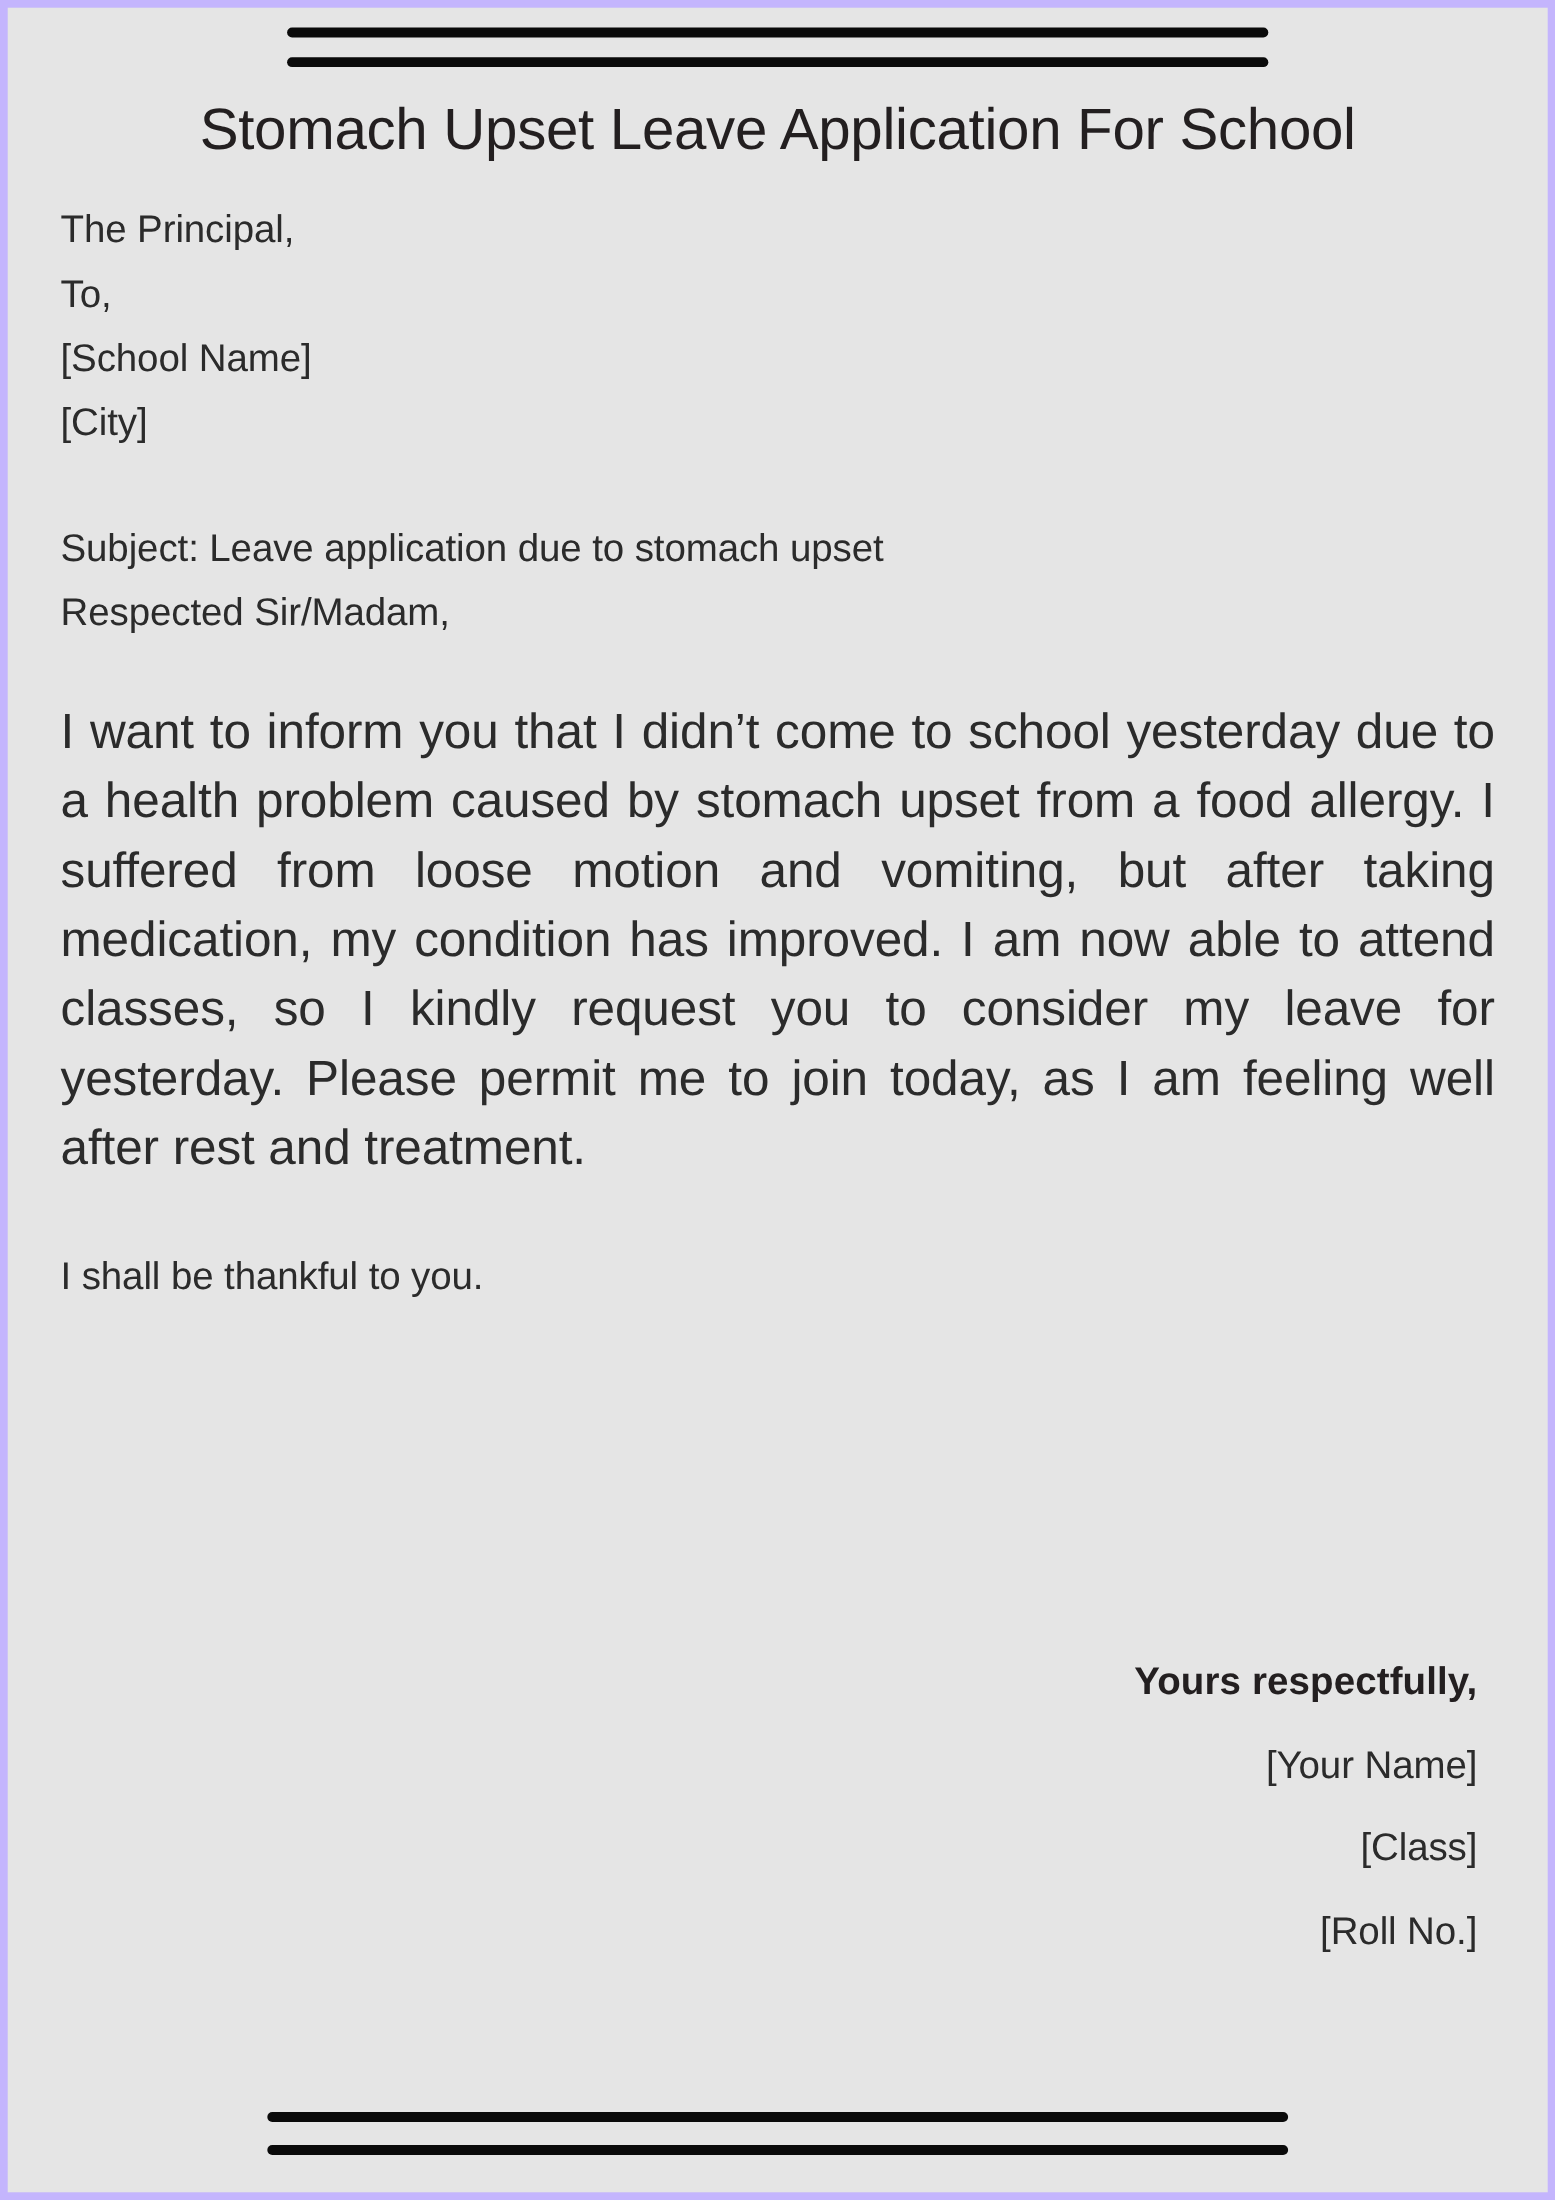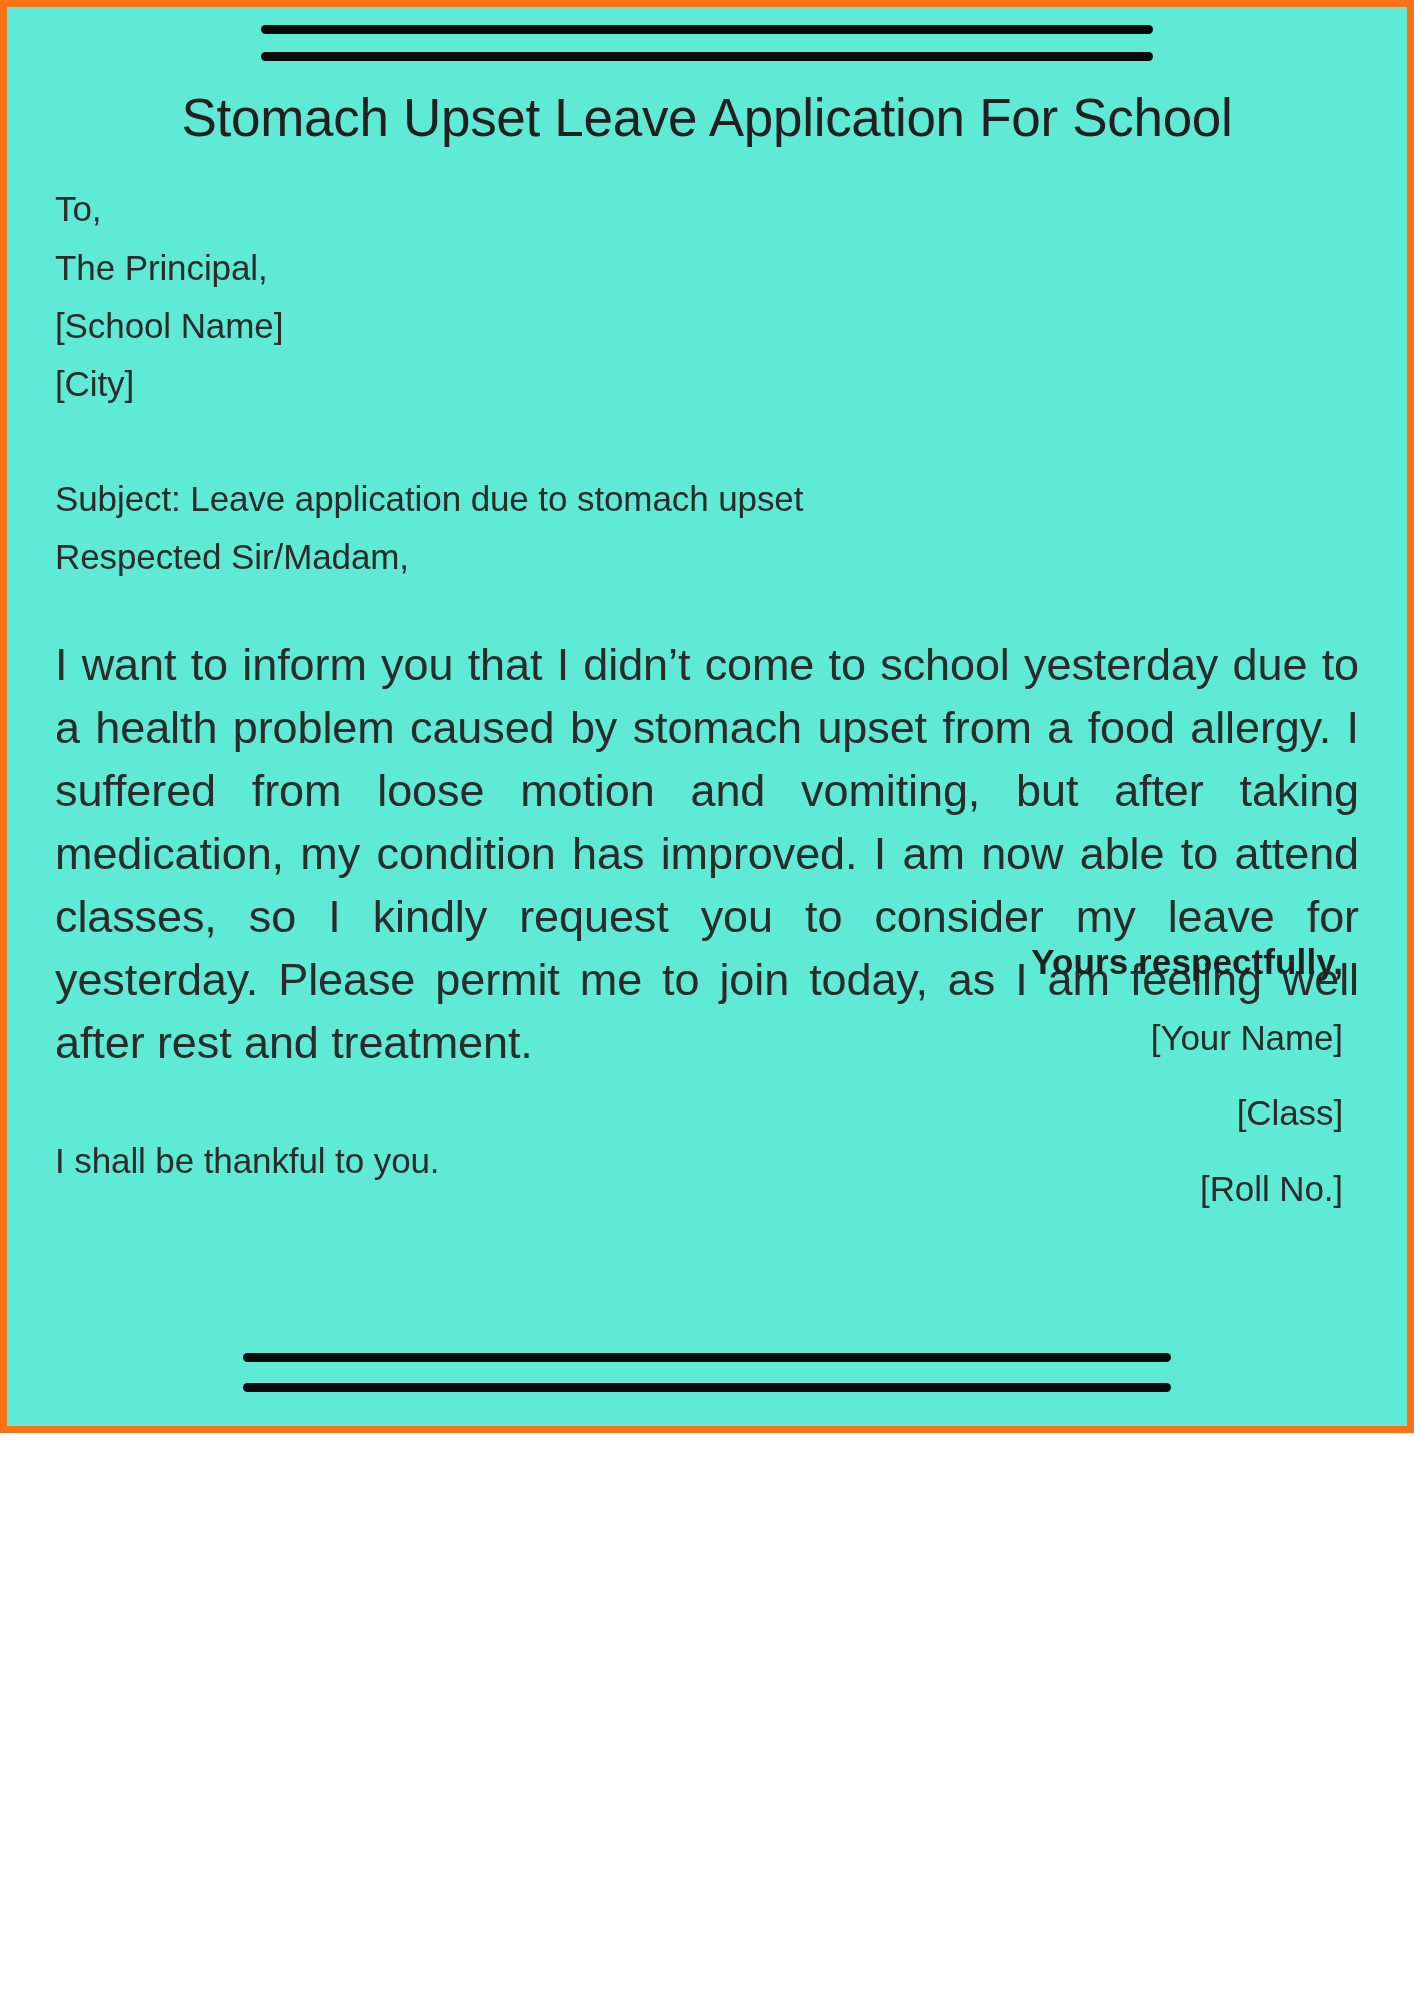--- a/index.html
+++ b/index.html
@@ -11,23 +11,23 @@
     width: 1414px;
     height: 2000px;
     font-family: "Liberation Sans", sans-serif;
     -webkit-font-smoothing: antialiased;
   }
 
   .page {
     position: relative;
     box-sizing: border-box;
     width: 1414px;
-    height: 1433px;
-    background: #5eead4;
-    border: 7px solid #f97316;
+    height: 2000px;
+    background: #e5e5e5;
+    border: 7px solid #c4b5fd;
     overflow: hidden;
   }
 
   .sheet {
     position: absolute;
     left: 0;
     top: 0;
     right: 0;
     bottom: 0;
     padding: 0 48px;
@@ -148,22 +148,22 @@
     <div class="rule-group top">
       <div class="rule"></div>
       <div class="rule"></div>
     </div>
 
     <h1 class="doc-title">Stomach Upset Leave Application For School</h1>
 
     <div class="letter">
 
       <div class="address-block">
+        <p class="line">The Principal,</p>
         <p class="line">To,</p>
-        <p class="line">The Principal,</p>
         <p class="line">[School Name]</p>
         <p class="line">[City]</p>
       </div>
 
       <div class="gap-sm"></div>
 
       <p class="subject-line">Subject: Leave application due to stomach upset</p>
 
       <p class="salutation">Respected Sir/Madam,</p>
 

